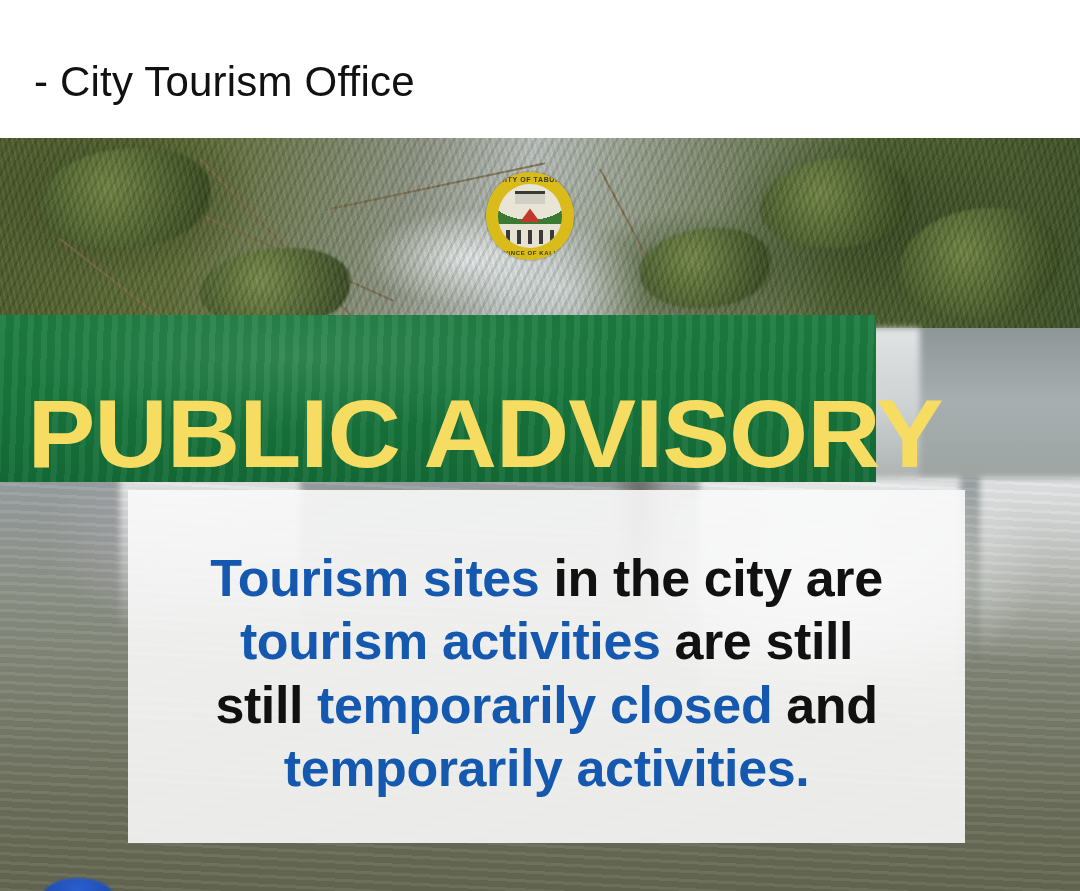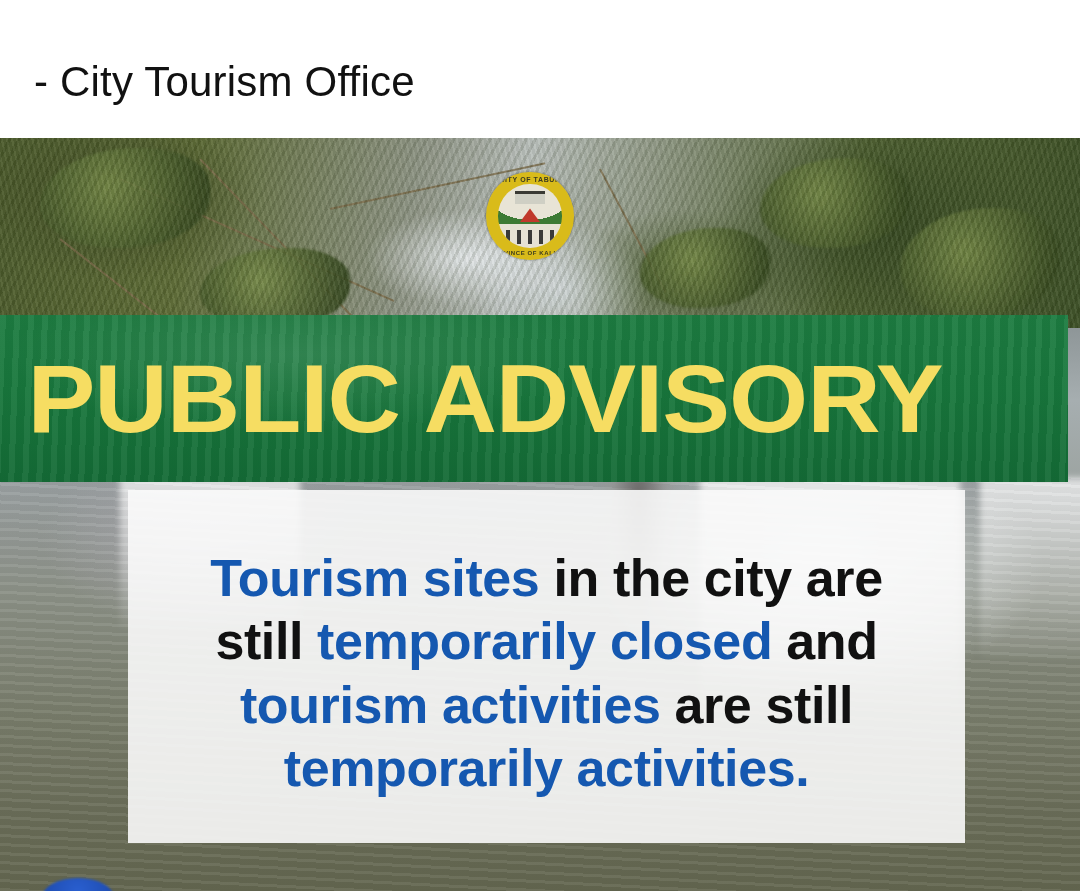--- a/index.html
+++ b/index.html
@@ -101,26 +101,26 @@
   .blue-dot{
     position:absolute;left:42px;top:878px;width:72px;height:40px;
     border-radius:50%;
     background:radial-gradient(circle at 50% 35%, #2a5fd0, #1b47a8);
     filter:blur(1px);
     z-index:7;
   }
 
   
   .banner{
-    position:absolute;left:0;top:315px;width:1068px;height:167px;
+    position:absolute;left:0;top:315px;width:876px;height:167px;
     background:
       radial-gradient(ellipse 420px 110px at 300px 40px, rgba(255,255,255,.10), rgba(255,255,255,0) 70%),
       linear-gradient(180deg,#1d7c41 0%,#18773c 45%,#146b36 100%);
     z-index:20;
-    display:flex;align-items:center;
+    display:flex;align-items:flex-end;
   }
   .banner::after{
     content:"";position:absolute;inset:0;
     background:repeating-linear-gradient(92deg, rgba(255,255,255,.05) 0 6px, rgba(0,0,0,.04) 6px 14px);
     pointer-events:none;
   }
   .banner-title{
     position:relative;
     width:100%;
     padding-left:26px;
@@ -243,22 +243,22 @@
     </div>
     <div class="seal-text-bottom">PROVINCE OF KALINGA</div>
   </div>
 
   <div class="banner">
     <div class="banner-title">PUBLIC ADVISORY</div>
   </div>
 
   <div class="message-card">
     <div class="msg-line"><span class="hl">Tourism sites</span><span class="dk"> in the city are</span></div>
+    <div class="msg-line"><span class="hl">tourism activities</span><span class="dk"> are still</span></div>
     <div class="msg-line"><span class="dk">still </span><span class="hl">temporarily closed</span><span class="dk"> and</span></div>
-    <div class="msg-line"><span class="hl">tourism activities</span><span class="dk"> are still</span></div>
     <div class="msg-line"><span class="hl">temporarily activities.</span></div>
   </div>
 
   <div class="caption-band">
     <div class="caption-text">- City Tourism Office</div>
   </div>
 
 </div>
 
 </body></html>

